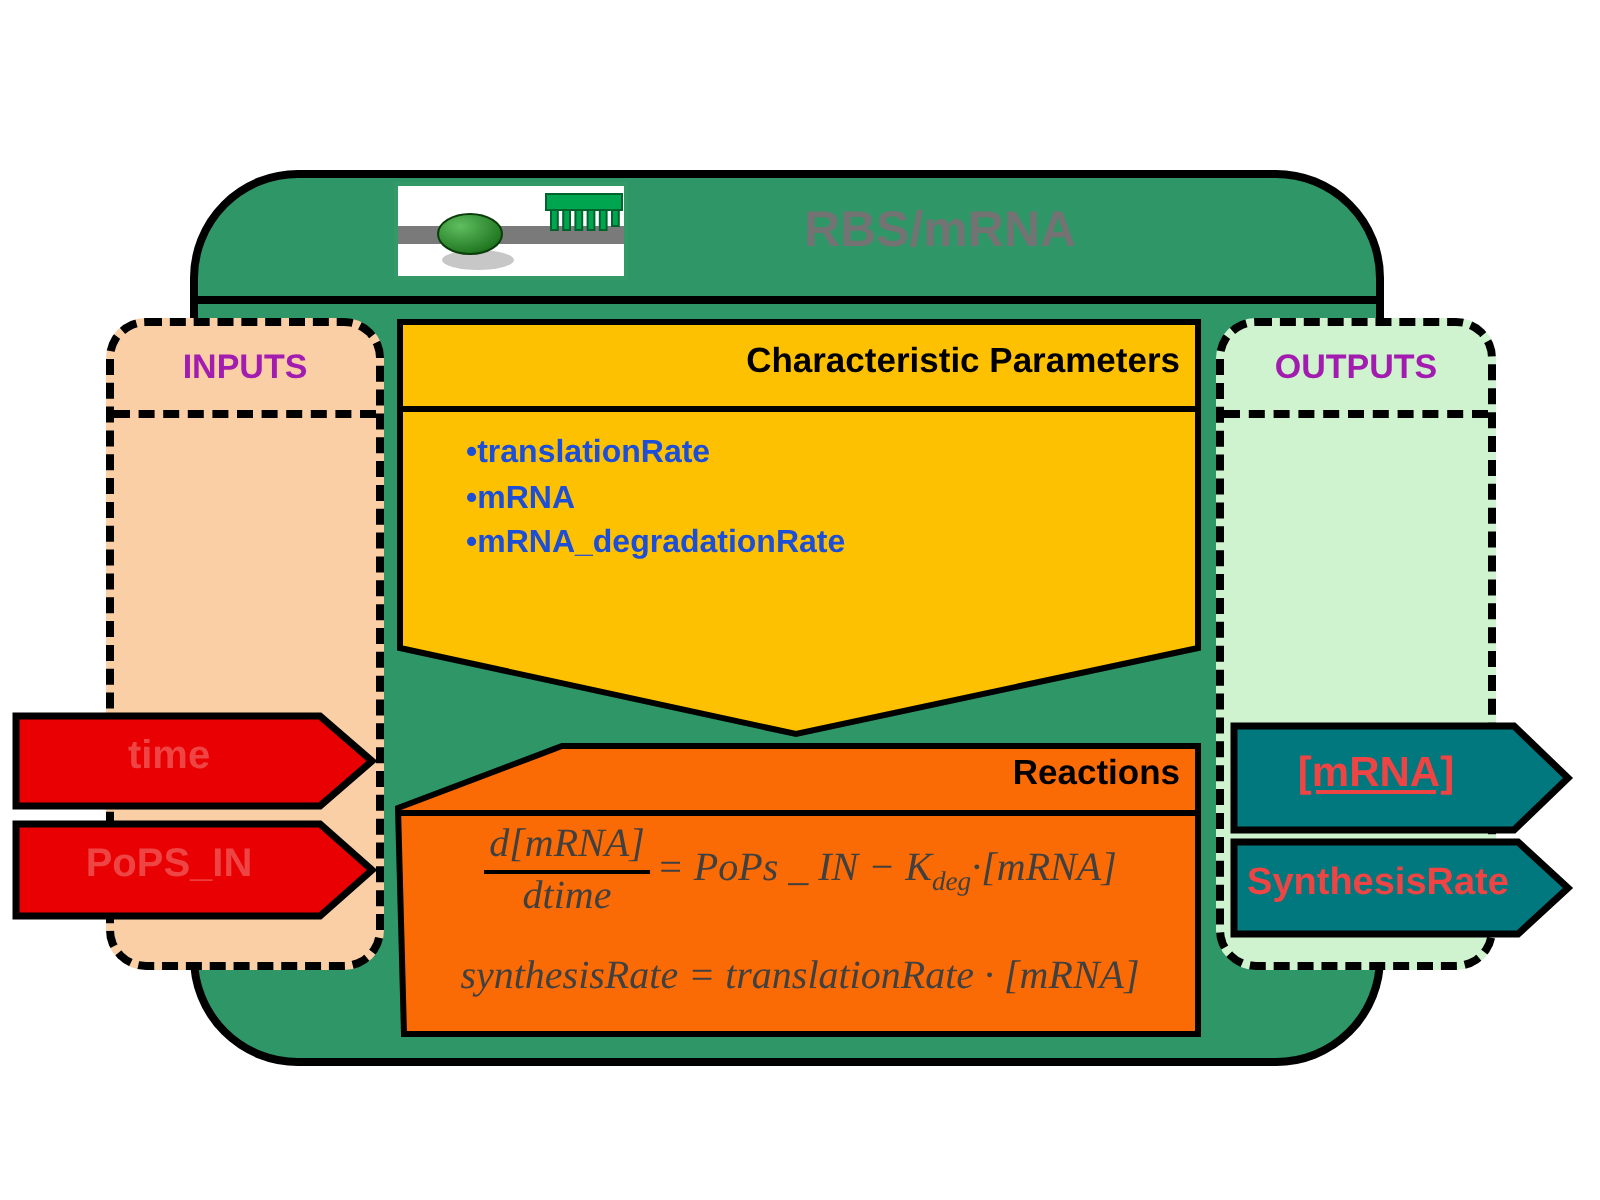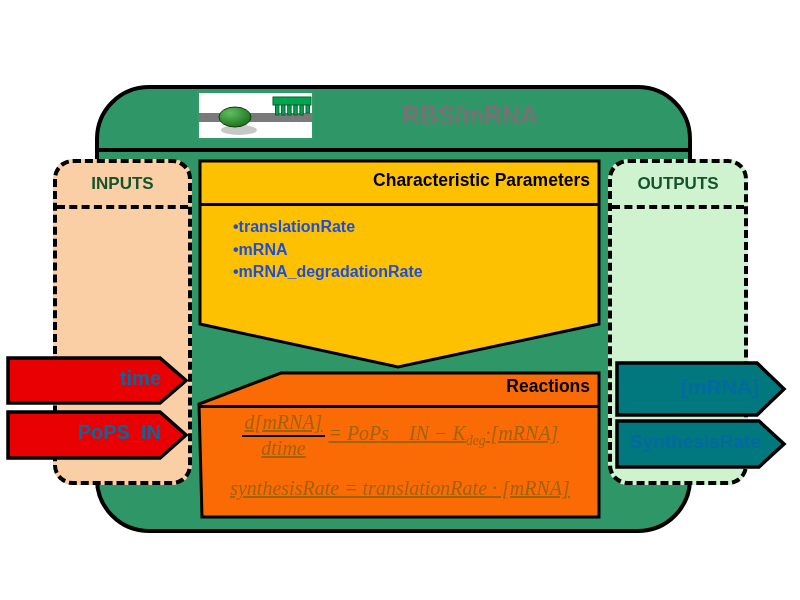--- a/index.html
+++ b/index.html
@@ -15,49 +15,49 @@
   .layer{position:absolute;left:0;top:0;width:800px;height:600px;}
   #shapes-layer{z-index:2;}
   #arrows-layer{z-index:4;}
 
   
   .io-box{position:absolute;top:159px;height:326px;box-sizing:border-box;
           border:4px dashed #000;border-radius:20px;z-index:3;}
   .io-box.inputs{left:53px;width:139px;background:#FACFA5;}
   .io-box.outputs{left:608px;width:140px;background:#CFF3CF;}
   .io-label{height:42px;border-bottom:4px dashed #000;display:flex;align-items:center;
-            justify-content:center;font-weight:bold;font-size:17px;color:#14532d;}
+            justify-content:center;font-weight:bold;font-size:17px;color:#a21caf;}
 
   
   .icon-box{position:absolute;left:197px;top:91px;width:117px;height:49px;box-sizing:border-box;
             background:#fff;border:2px solid #339966;z-index:5;}
   .icon-box svg{display:block;width:113px;height:45px;}
 
   
   .title{position:absolute;left:330px;top:101px;width:280px;text-align:center;
          font-size:25px;font-weight:bold;color:#737373;z-index:5;}
   .section-title{position:absolute;font-weight:bold;font-size:17.5px;color:#000;
                  text-align:right;z-index:5;}
   #params-title{left:205px;top:170px;width:385px;}
   #reactions-title{left:300px;top:376px;width:290px;}
   .bullets{position:absolute;left:233px;top:216px;font-weight:bold;font-size:16px;
            line-height:22.5px;color:#1d4ed8;z-index:5;}
-  .eq{position:absolute;left:205px;width:390px;color:#a16207;z-index:5;
-      font-family:"Liberation Serif",serif;font-style:italic;font-size:20px;text-decoration:underline;}
+  .eq{position:absolute;left:205px;width:390px;color:#404040;z-index:5;
+      font-family:"Liberation Serif",serif;font-style:italic;font-size:20px;}
   #eq1{top:411px;display:flex;align-items:center;justify-content:center;gap:3px;}
   #eq2{top:477px;text-align:center;}
   .frac{display:inline-flex;flex-direction:column;text-align:center;}
   .frac .num{border-bottom:2px solid #000;padding:0 3px 1px 3px;}
   .frac .den{padding-top:0;}
   .eq sub{font-size:68%;font-style:italic;}
 
-  .arrow-label{position:absolute;color:#0369a1;font-weight:bold;text-align:right;z-index:5;}
+  .arrow-label{position:absolute;color:#ef4444;font-weight:bold;text-align:center;z-index:5;}
   #lbl-time{left:8px;top:367px;width:153px;font-size:20px;}
   #lbl-pops{left:8px;top:421px;width:153px;font-size:20px;}
-  #lbl-mrna{left:617px;top:375px;width:142px;font-size:21px;}
+  #lbl-mrna{left:617px;top:375px;width:142px;font-size:21px;text-decoration:underline;}
   #lbl-synth{left:617px;top:431px;width:144px;font-size:19px;}
 </style>
 </head>
 <body>
 
 <div class="canvas">
 
   <div class="module">
     <div class="module-header"></div>
   </div>

